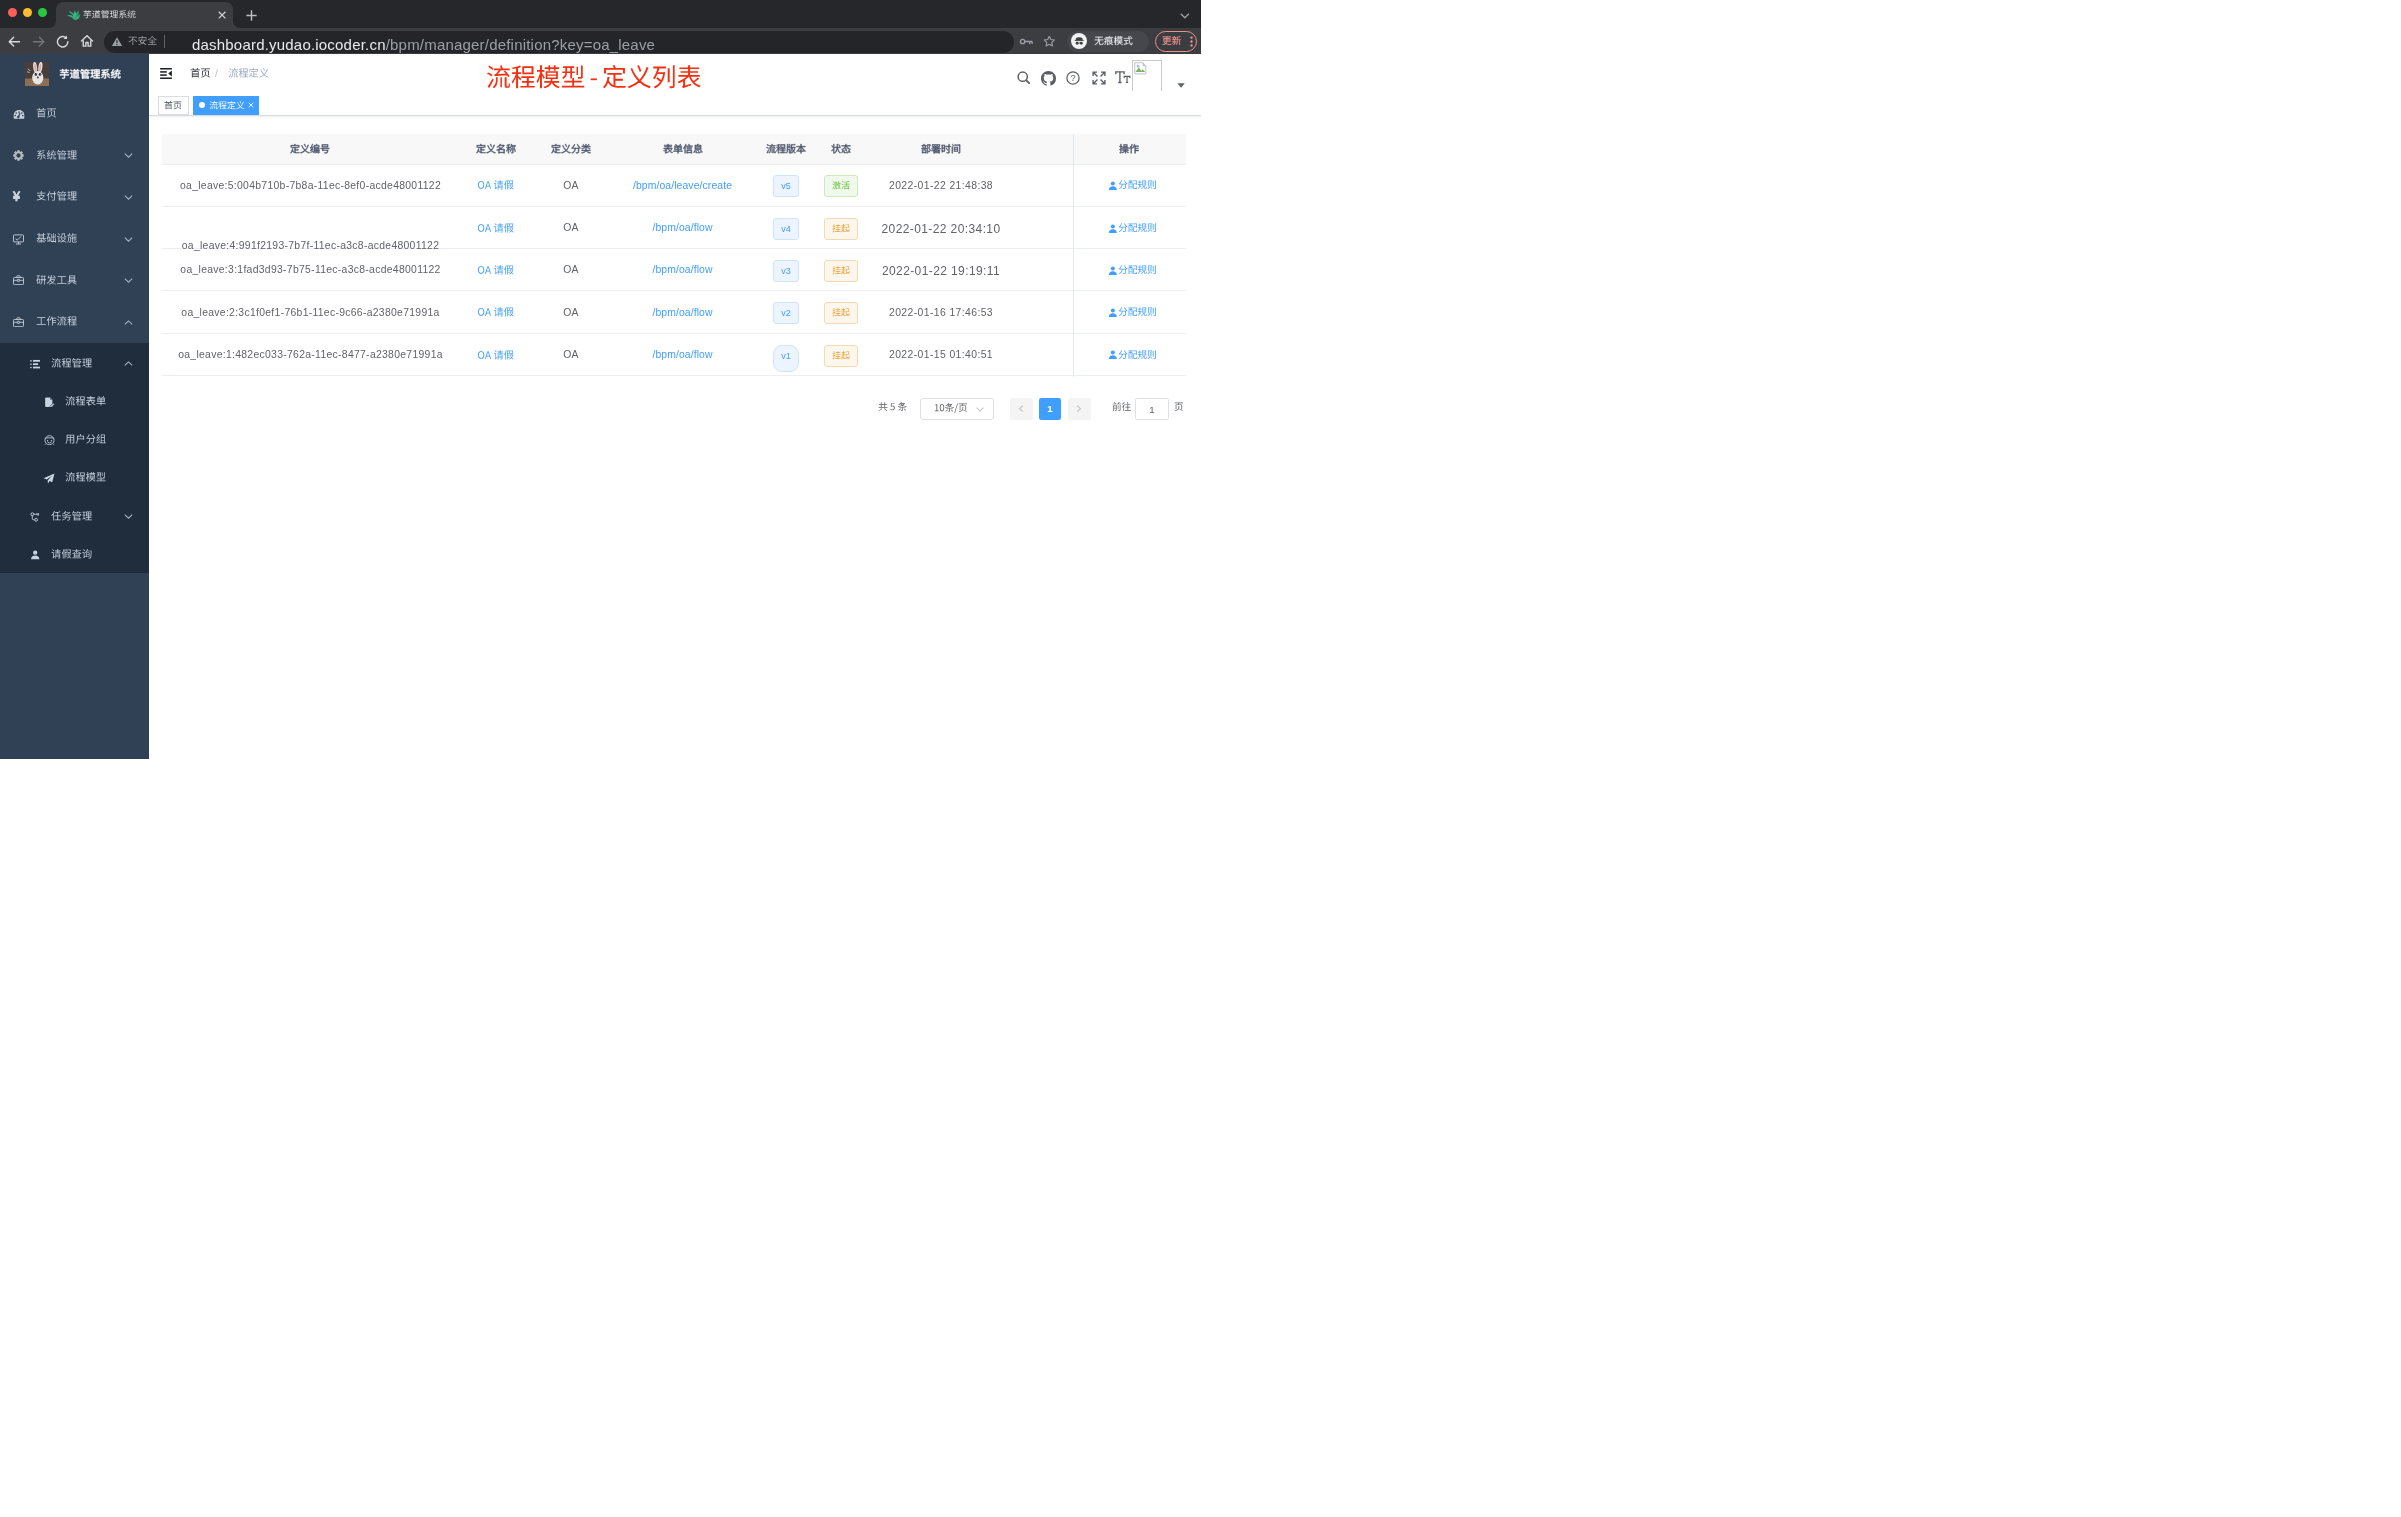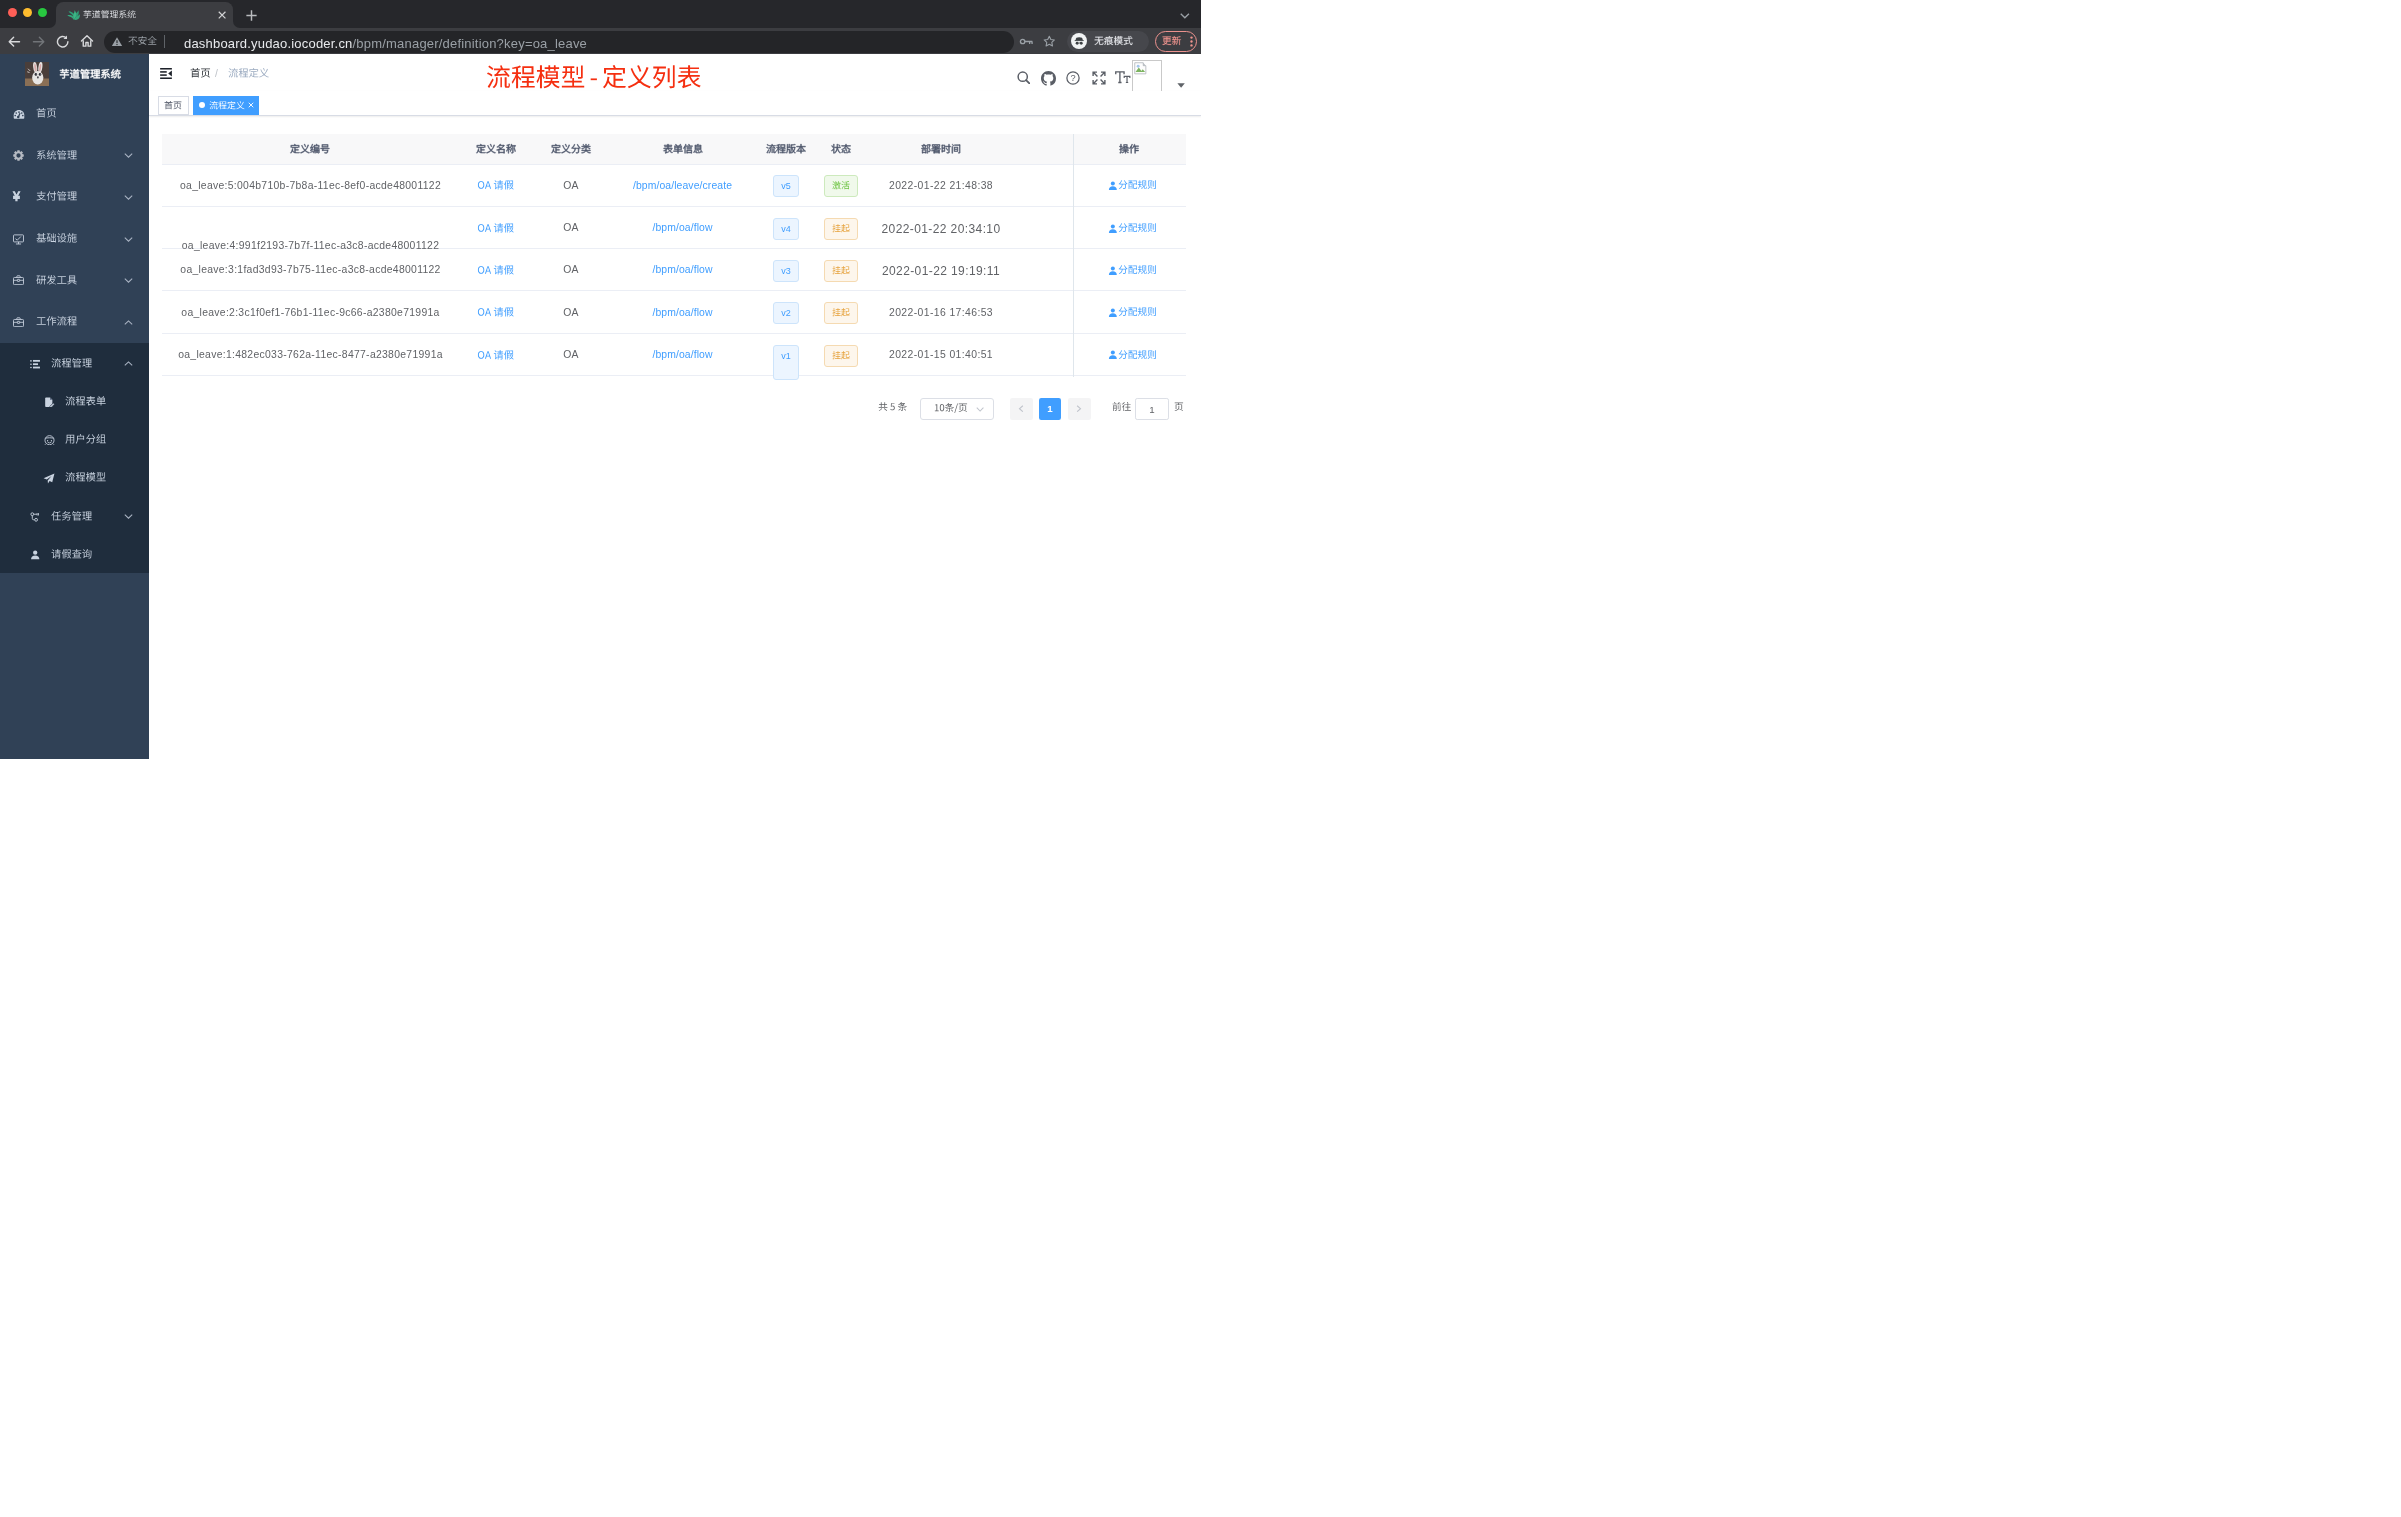--- a/index.html
+++ b/index.html
@@ -150,21 +150,21 @@
       <circle cx="8" cy="11.6" r="0.9" fill="#242528"></circle>
     </svg>
 <div class="abs" style="left:128px;top:36px">
       <svg class="t " width="29" height="10.4" fill="#9aa0a6" viewBox="0 0 39 14">
         <use href="#g6" transform="translate(0.00 11.05) scale(0.1300 -0.1300)"></use>
         <use href="#g7" transform="translate(13.00 11.05) scale(0.1300 -0.1300)"></use>
         <use href="#g8" transform="translate(26.00 11.05) scale(0.1300 -0.1300)"></use>
       </svg>
     </div>
 <div class="abs" style="left:164px;top:35px;width:0.7px;height:12.6px;background:#5f6368"></div>
-<div class="abs lat" style="left:184px;top:36px;font-size:13px;letter-spacing:0.2px;color:#e8eaed">dashboard.yudao.iocoder.cn<span style="color:#9aa0a6">/bpm/manager/definition?key=oa_leave</span></div>
+<div class="abs lat" style="left:192px;top:36px;font-size:15px;letter-spacing:0.2px;color:#e8eaed">dashboard.yudao.iocoder.cn<span style="color:#9aa0a6">/bpm/manager/definition?key=oa_leave</span></div>
 <svg class="abs" style="left:1019px;top:36px" width="15" height="11" viewBox="0 0 20 15">
       <circle cx="4.7" cy="7.5" r="3" stroke="#9aa0a6" stroke-width="1.8" fill="none"></circle>
       <path d="M7.7 7.5 H18 M14.3 7.5 V11 M17.6 7.5 V11" stroke="#9aa0a6" stroke-width="1.8" fill="none"></path>
     </svg>
 <svg class="abs" style="left:1043px;top:35px" width="12.6" height="12.6" viewBox="0 0 17 17">
       <path d="M8.5 1.7 L10.6 6 L15.4 6.7 L11.9 10 L12.8 14.8 L8.5 12.5 L4.2 14.8 L5.1 10 L1.6 6.7 L6.4 6 Z" stroke="#9aa0a6" stroke-width="1.5" fill="none" stroke-linejoin="round"></path>
     </svg>
 <div class="abs" style="left:1067px;top:31px;width:82px;height:21px;background:#46474c;border-radius:10.4px"></div>
 <div class="abs" style="left:1071px;top:33px;width:16.3px;height:16.3px;background:#f1f3f4;border-radius:50%"></div>
 <svg class="abs" style="left:1074px;top:36px" width="10.4" height="10.4" viewBox="0 0 22 22">
@@ -694,21 +694,21 @@
 <div class="abs" style="left:477px;top:350px">
       <svg class="t " width="38" height="11" fill="#409eff" viewBox="0 0 51 15">
         <use href="#g64" transform="translate(0.00 11.90) scale(0.1400 -0.1400)"></use>
         <use href="#g65" transform="translate(10.39 11.90) scale(0.1400 -0.1400)"></use>
         <use href="#g40" transform="translate(22.04 11.90) scale(0.1400 -0.1400)"></use>
         <use href="#g41" transform="translate(36.04 11.90) scale(0.1400 -0.1400)"></use>
       </svg>
     </div>
 <div class="abs lat" style="left:534px;top:349px;width:74px;text-align:center;font-size:10.4px;letter-spacing:0.3px;color:#606266">OA</div>
 <div class="abs lat" style="left:608px;top:349px;width:149px;text-align:center;font-size:10.4px;letter-spacing:0.1px;color:#409eff">/bpm/oa/flow</div>
-<div class="abs lat" style="left:773px;top:345px;width:26px;height:35px;background:#ecf5ff;border:0.7px solid #cde4fb;border-radius:3px;box-sizing:border-box;text-align:center;line-height:20px;font-size:9px;color:#409eff">v1</div>
+<div class="abs lat" style="left:773px;top:345px;width:26px;height:27px;background:#ecf5ff;border:0.7px solid #cde4fb;border-radius:9px;box-sizing:border-box;text-align:center;line-height:20px;font-size:9px;color:#409eff">v1</div>
 <div class="abs" style="left:824px;top:345px;width:34px;height:21.5px;background:#fdf6ec;border:0.7px solid #f5dab1;border-radius:3px;box-sizing:border-box"></div>
 <div class="abs" style="left:832px;top:351px">
       <svg class="t " width="18" height="9.7" fill="#e6a23c" viewBox="0 0 24 13">
         <use href="#g71" transform="translate(0.00 10.20) scale(0.1200 -0.1200)"></use>
         <use href="#g72" transform="translate(12.00 10.20) scale(0.1200 -0.1200)"></use>
       </svg>
     </div>
 <div class="abs lat" style="left:867px;top:349px;width:148px;text-align:center;font-size:10.4px;letter-spacing:0.4px;color:#606266">2022-01-15 01:40:51</div>
 <svg class="abs" style="left:1108px;top:350px" width="9.7" height="9.7" viewBox="0 0 13 13">
       <circle cx="6.5" cy="3.4" r="2.7" fill="#409eff"></circle>

